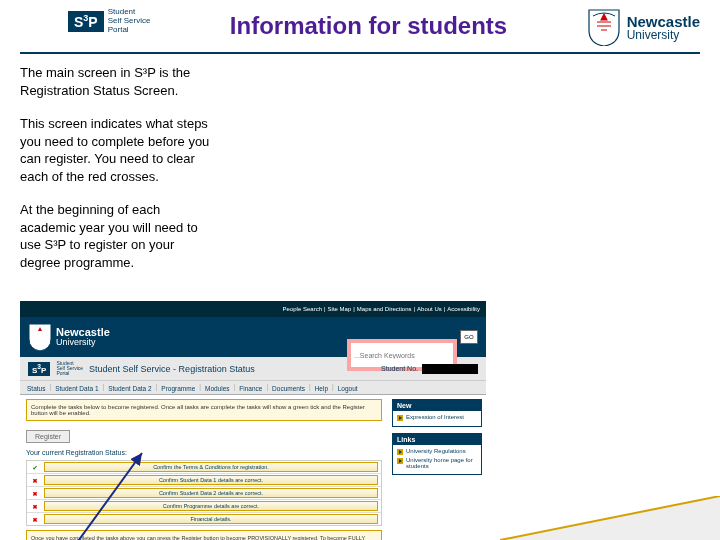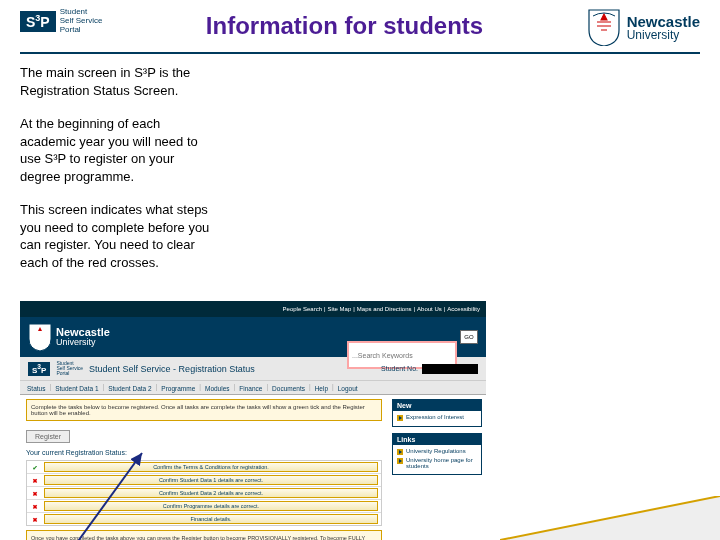--- a/index.html
+++ b/index.html
@@ -1,19 +1,19 @@
 <!DOCTYPE html>
 <html><head>
   <meta charset="utf-8">
   <style>
     * { box-sizing: border-box; margin: 0; padding: 0; }
     body { width: 720px; height: 540px; font-family: Arial, sans-serif; background: #fff; position: relative; overflow: hidden; }
     .header { display: flex; justify-content: space-between; align-items: flex-start; padding: 8px 20px 4px; }
     .s3p-logo { display: flex; align-items: center; gap: 4px; }
-    .s3p-box { background: #003a5d; color: #fff; font-weight: bold; padding: 2px 6px; font-size: 14px; }
+    .s3p-box { background: #003a5d; color: #fff; font-weight: bold; padding: 2px 6px; font-size: 14px; margin-left: 48px; }
     .s3p-box sup { font-size: 9px; }
     .s3p-text { font-size: 8px; color: #003a5d; line-height: 1.1; }
     .title { font-size: 24px; font-weight: bold; color: #4c1d95; margin-top: 4px; }
     .ncl-logo { display: flex; align-items: center; gap: 6px; }
     .crest { width: 34px; height: 38px; display: flex; align-items: center; justify-content: center; }
     .crest svg { width: 100%; height: 100%; }
     .ncl-text { color: #003a5d; font-weight: bold; font-size: 15px; line-height: 1; }
     .ncl-text .uni { font-weight: normal; font-size: 12px; }
     .rule { height: 2px; background: #003a5d; margin: 2px 20px 10px; }
     .content { display: flex; padding: 0 20px; gap: 14px; flex-direction: column; }
@@ -22,21 +22,21 @@
     .screenshot { width: 466px; position: relative; }
     .ss-top-bar { background: #002a3a; height: 16px; display: flex; justify-content: flex-end; align-items: center; padding: 0 6px; gap: 2px; }
     .ss-top-link { color: #fff; font-size: 6px; }
     .ss-top-div { color: #fff; font-size: 6px; }
     .ss-banner { background: #003a5d; height: 40px; display: flex; align-items: center; justify-content: space-between; padding: 0 8px; }
     .ss-banner-logo { display: flex; align-items: center; gap: 4px; }
     .ss-banner-logo .crest-mini { width: 24px; height: 28px; }
     .ss-banner-text { color: #fff; font-weight: bold; font-size: 11px; line-height: 1; }
     .ss-banner-text .uni { font-weight: normal; font-size: 9px; }
     .ss-search { display: flex; align-items: center; gap: 3px; }
-    .ss-search input { width: 110px; height: 14px; font-size: 7px; padding: 12px 3px; border: 2px solid #fca5a5; margin-top: 36px; }
+    .ss-search input { width: 110px; height: 14px; font-size: 7px; padding: 12px 3px; border: 4px solid #fca5a5; margin-top: 36px; }
     .ss-search-btn { background: #fff; width: 18px; height: 14px; font-size: 6px; display: flex; align-items: center; justify-content: center; border: 1px solid #666; }
     .ss-sub { background: #e8e8e8; display: flex; justify-content: space-between; align-items: center; padding: 4px 8px; border-bottom: 1px solid #ccc; }
     .ss-sub-left { display: flex; align-items: center; gap: 6px; }
     .ss-s3p-mini { background: #003a5d; color: #fff; font-size: 8px; font-weight: bold; padding: 1px 4px; }
     .ss-s3p-txt { font-size: 5px; color: #003a5d; line-height: 1; }
     .ss-sub-title { color: #003a5d; font-size: 9px; font-weight: normal; }
     .ss-student-no { font-size: 7px; color: #003a5d; display: flex; align-items: center; gap: 4px; }
     .black-box { background: #000; width: 56px; height: 10px; }
     .ss-tabs { background: #e8e8e8; display: flex; gap: 3px; padding: 2px 6px 0; font-size: 6.5px; border-bottom: 1px solid #aaa; }
     .ss-tab { color: #003a5d; padding: 2px 1px; }
@@ -93,22 +93,22 @@
       <div>Newcastle</div>
       <div class="uni">University</div>
     </div>
   </div>
 </div>
 <div class="rule"></div>
 
 <div class="content">
   <div class="left-col">
     <p>The main screen in S³P is the Registration Status Screen.</p>
+    <p>This screen indicates what steps you need to complete before you can register. You need to clear each of the red crosses.</p>
     <p>At the beginning of each academic year you will need to use S³P to register on your degree programme.</p>
-    <p>This screen indicates what steps you need to complete before you can register. You need to clear each of the red crosses.</p>
   </div>
 
   <div class="screenshot">
     <div class="ss-top-bar">
       <span class="ss-top-link">People Search</span>
         <span class="ss-top-div">|</span>
       <span class="ss-top-link">Site Map</span>
         <span class="ss-top-div">|</span>
       <span class="ss-top-link">Maps and Directions</span>
         <span class="ss-top-div">|</span>

